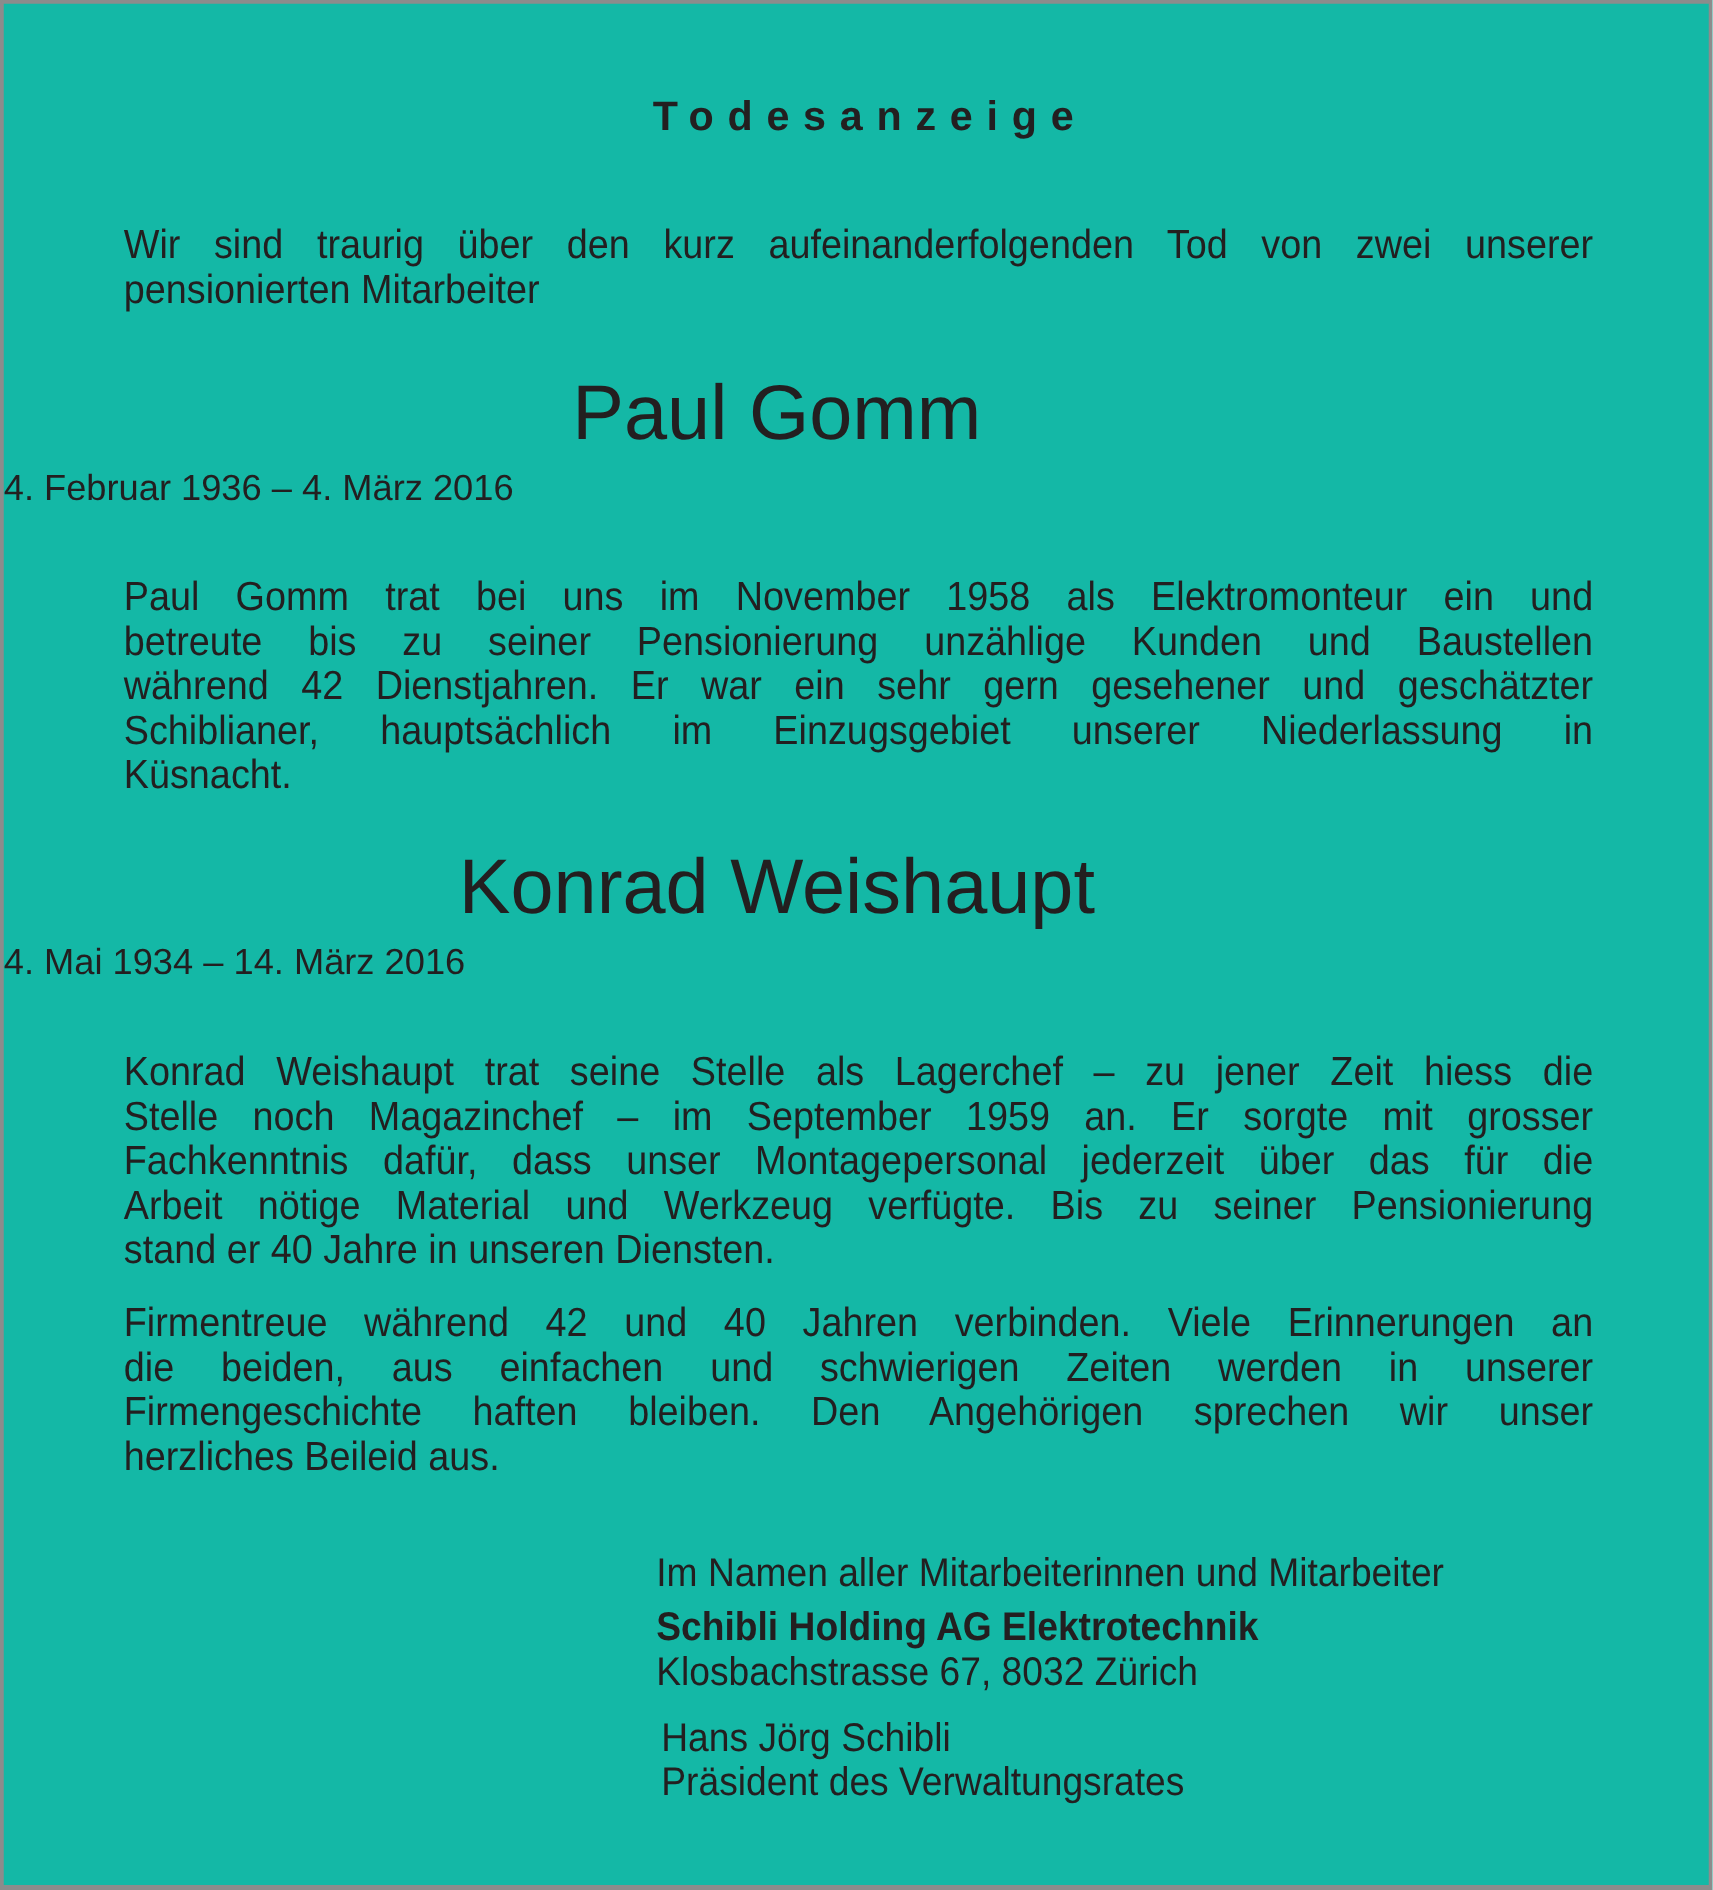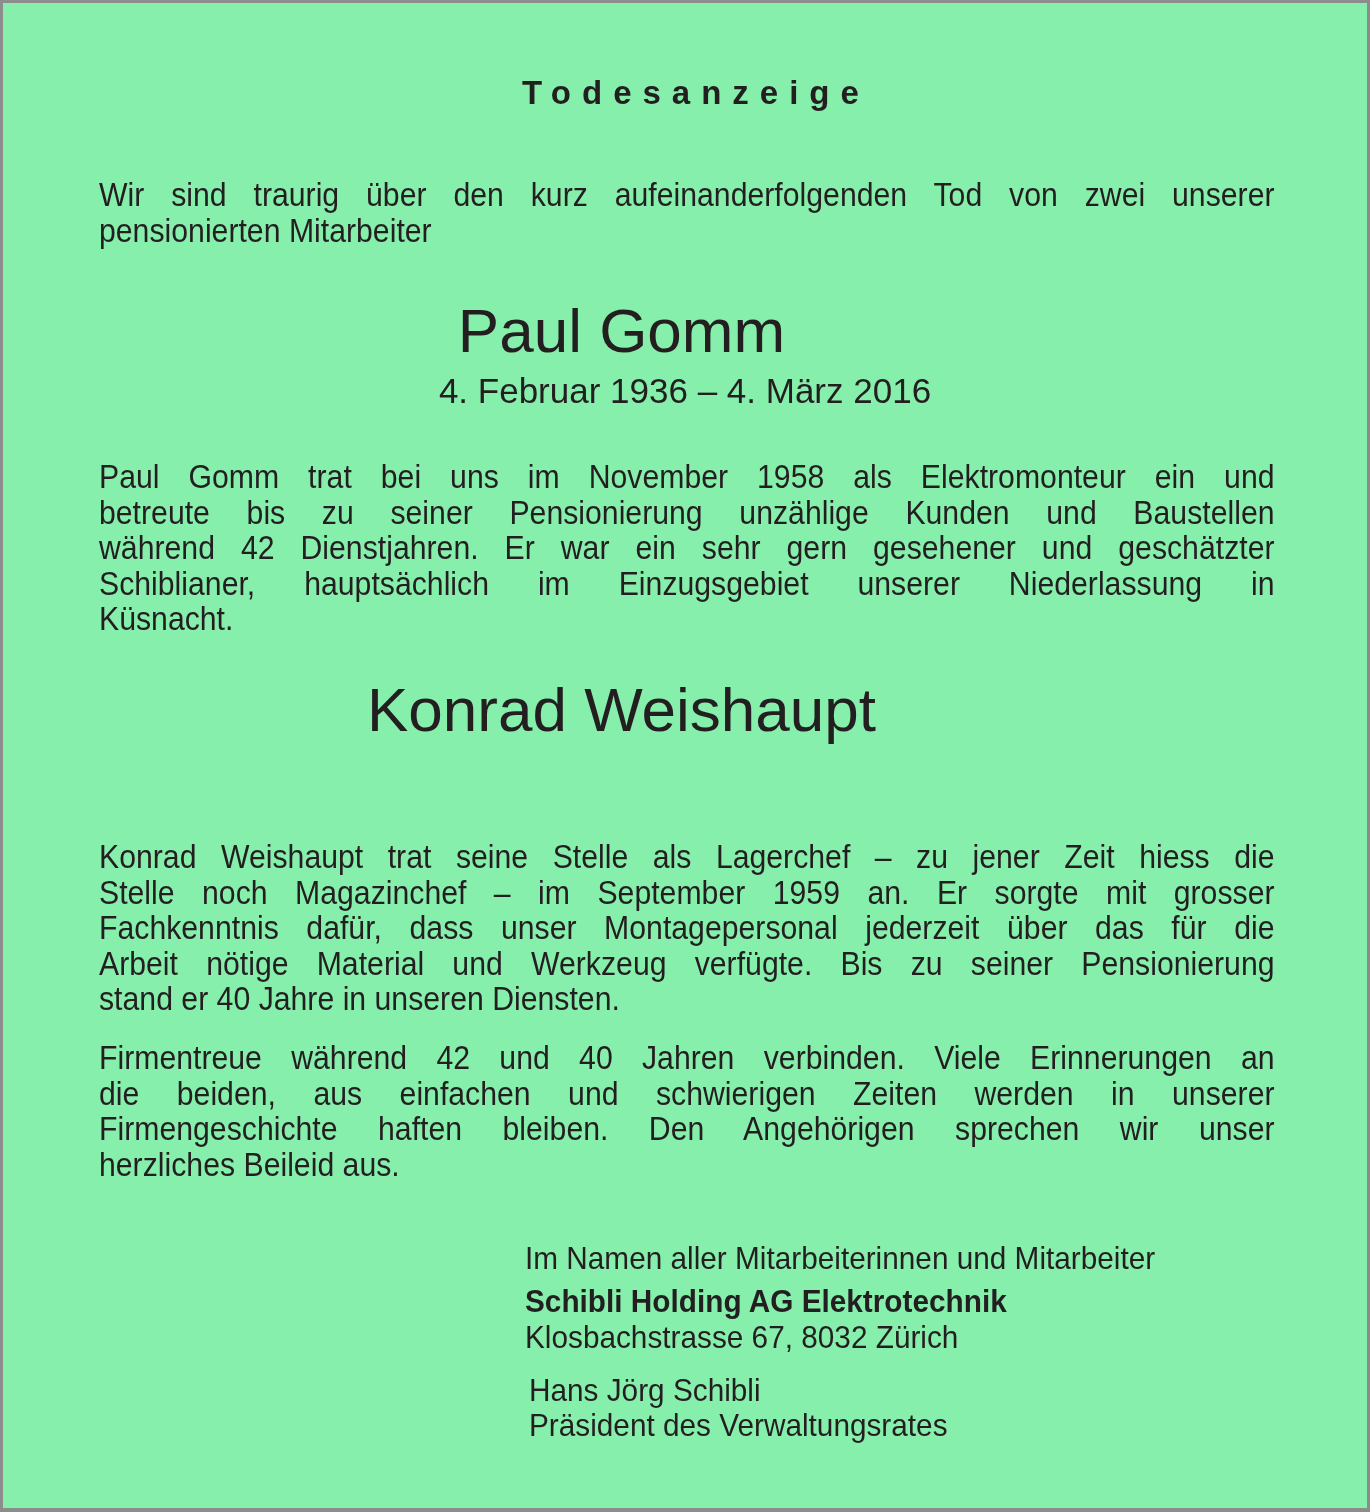--- a/index.html
+++ b/index.html
@@ -16,21 +16,21 @@
     }
     .frame {
       position: relative;
       box-sizing: border-box;
       width: 1370px;
       height: 1512px;
       border-top: 3px solid #8c8c8c;
       border-left: 3px solid #8c8c8c;
       border-right: 3px solid #8c8c8c;
       border-bottom: 4px solid #8c8c8c;
-      background: #86efac;
+      background: #14b8a6;
     }
     .abs {
       position: absolute;
       margin: 0;
     }
     .heading {
       left: 0;
       width: 1364px;
       top: 70px;
       text-align: center;
@@ -66,22 +66,21 @@
     .name {
       left: 0;
       width: 1237px;
       text-align: center;
       font-size: 62px;
       line-height: 70px;
     }
     .dates {
       left: 0;
       width: 1364px;
-      text-align: center;
-      font-size: 35px;
+      font-size: 29px;
       line-height: 36px;
     }
     .sig {
       left: 522px;
       font-size: 32px;
       line-height: 38px;
       transform: scaleX(0.93);
       transform-origin: left top;
       white-space: nowrap;
     }
@@ -109,20 +108,21 @@
 
   <p class="abs block justify" style="top:457px;">
     <span class="line" style="word-spacing: 0px;">Paul Gomm trat bei uns im November 1958 als Elektromonteur ein und</span>
     <span class="line" style="word-spacing: 0px;">betreute bis zu seiner Pensionierung unzählige Kunden und Baustellen</span>
     <span class="line" style="word-spacing: 0px;">während 42 Dienstjahren. Er war ein sehr gern gesehener und geschätzter</span>
     <span class="line" style="word-spacing: 0px;">Schiblianer, hauptsächlich im Einzugsgebiet unserer Niederlassung in</span>
     <span class="line last">Küsnacht.</span>
   </p>
 
   <h2 class="abs name" style="top:672px; font-weight:normal;">Konrad Weishaupt</h2>
+  <div class="abs dates" style="top:749px;">4. Mai 1934 – 14. März 2016</div>
 
   <p class="abs block justify" style="top:837px;">
     <span class="line" style="word-spacing: 0px;">Konrad Weishaupt trat seine Stelle als Lagerchef – zu jener Zeit hiess die</span>
     <span class="line" style="word-spacing: 0px;">Stelle noch Magazinchef – im September 1959 an. Er sorgte mit grosser</span>
     <span class="line" style="word-spacing: 0px;">Fachkenntnis dafür, dass unser Montagepersonal jederzeit über das für die</span>
     <span class="line" style="word-spacing: 0px;">Arbeit nötige Material und Werkzeug verfügte. Bis zu seiner Pensionierung</span>
     <span class="line last">stand er 40 Jahre in unseren Diensten.</span>
   </p>
 
   <p class="abs block justify" style="top:1038px;">

